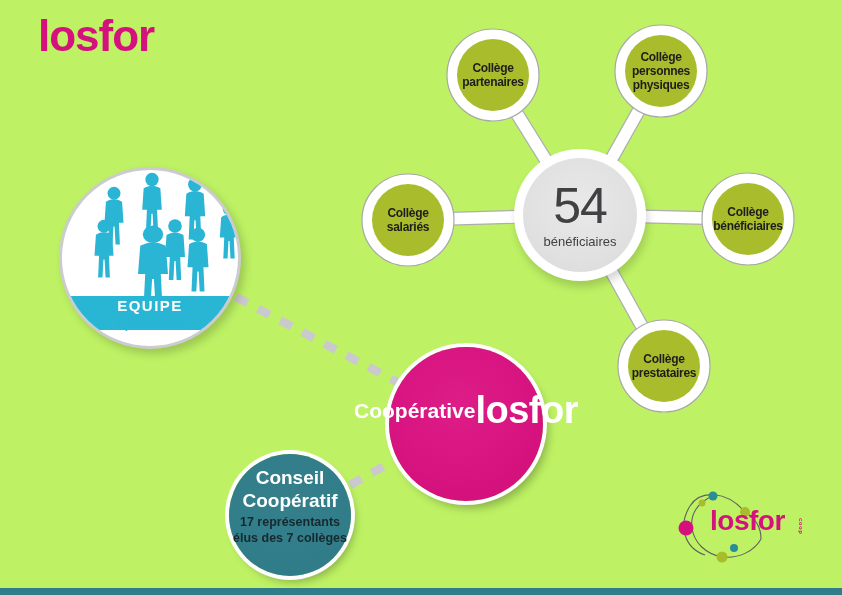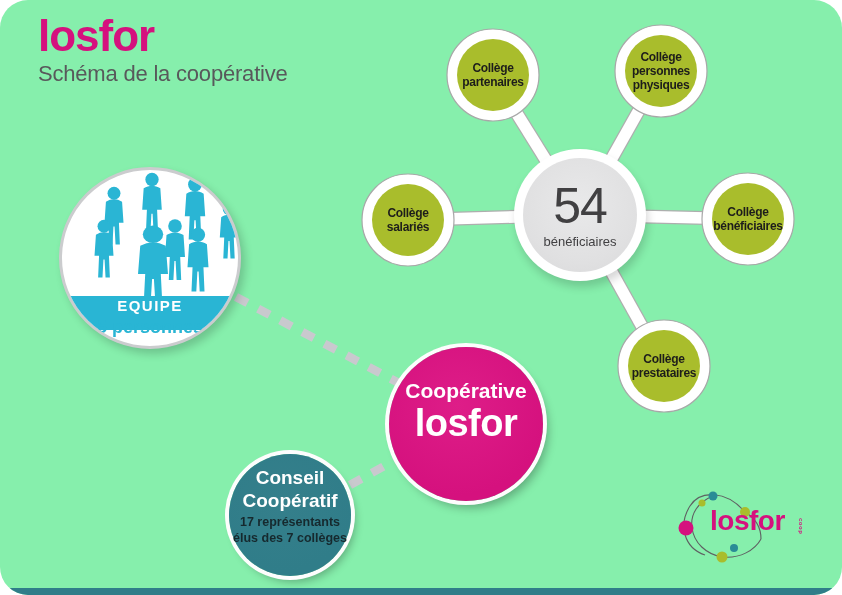--- a/index.html
+++ b/index.html
@@ -1,39 +1,38 @@
 <!DOCTYPE html>
 <html style="--magenta: #d5117e; --green: #a9bd2c; --cyan: #29b5d4; --teal: #307d89; --hubgray: #e2e2e3;"><head>
 <meta charset="utf-8">
 <style>
   html,body{margin:0;padding:0;background:#fff;}
   .stage{
-    position:relative;width:842px;height:595px;background:#86efac;overflow:hidden;
+    position:relative;width:842px;height:595px;background:#bef264;overflow:hidden;
     font-family:"Liberation Sans",sans-serif;
-    border-radius:28px;
   }
   .layer{position:absolute;left:0;top:0;z-index:0;}
   
   .header{position:absolute;left:38px;top:12px;z-index:2;}
   .brand{font-size:44px;font-weight:700;letter-spacing:-1px;color:var(--magenta,#d5117e);line-height:1.1;}
   .subtitle{font-size:22px;color:#58595b;margin-top:1px;letter-spacing:-0.2px;}
   
   .team{
     position:absolute;left:59px;top:167px;width:182px;height:182px;border-radius:50%;
     background:#fff;border:3px solid #cbccce;box-sizing:border-box;
     box-shadow:4px 5px 8px rgba(0,0,0,0.18);overflow:hidden;z-index:1;
   }
   .team svg{position:absolute;left:0;top:2px;}
   .team-band{
     position:absolute;left:0;top:126px;width:100%;height:34px;background:var(--cyan,#29b5d4);
     color:#fff;font-size:15px;font-weight:700;letter-spacing:1.5px;text-align:center;line-height:20px;
   }
   .team-sub{
     position:absolute;left:0;top:147px;width:100%;text-align:center;
-    color:var(--cyan,#29b5d4);font-size:18px;font-weight:700;
+    color:var(--cyan,#29b5d4);font-size:12px;font-weight:700;
   }
   
   .hub{
     position:absolute;left:514px;top:149px;width:132px;height:132px;border-radius:50%;
     background:#fff;box-shadow:2px 6px 9px rgba(0,0,0,0.16);z-index:1;text-align:center;
   }
   .hub-inner{
     position:absolute;left:9px;top:9px;width:114px;height:114px;border-radius:50%;
     background:radial-gradient(circle at 50% 42%, #e9e9ea 0%, #e0e0e1 65%, #d8d8d9 100%);
     display:flex;flex-direction:column;align-items:center;justify-content:center;
@@ -49,21 +48,21 @@
   .c1{left:457px;top:39px;}
   .c2{left:625px;top:35px;}
   .c3{left:372px;top:184px;}
   .c4{left:712px;top:183px;}
   .c5{left:628px;top:330px;}
   
   .coop{
     position:absolute;left:389px;top:347px;width:154px;height:154px;border-radius:50%;
     background:radial-gradient(circle at 45% 38%, #de1d88 0%, var(--magenta,#d5117e) 70%);
     box-shadow:0 0 0 4px #fdfdfd, 5px 7px 10px rgba(0,0,0,0.28);
-    display:flex;flex-direction:column;align-items:center;justify-content:center;
+    display:flex;flex-direction:row;align-items:center;justify-content:center;
     padding-bottom:26px;box-sizing:border-box;color:#fff;text-align:center;z-index:1;
   }
   .coop-l1,.coop-l2{font-size:21px;font-weight:600;line-height:1.25;}
   .coop-l3{font-size:38px;font-weight:700;letter-spacing:-0.5px;line-height:1.05;}
   
   .council{
     position:absolute;left:229px;top:454px;width:122px;height:122px;border-radius:50%;
     background:radial-gradient(circle at 45% 38%, #357f8b 0%, var(--teal,#307d89) 70%);
     box-shadow:0 0 0 4px #fdfdfd, 4px 6px 9px rgba(0,0,0,0.28);
     display:flex;flex-direction:column;align-items:center;justify-content:center;
@@ -118,21 +117,20 @@
     </g>
 
     <g stroke="#c9c9ce" stroke-width="8.5" fill="none">
       <line x1="236" y1="297" x2="399" y2="383" stroke-dasharray="13 12"></line>
       <line x1="350" y1="485" x2="397" y2="459" stroke-dasharray="13 12"></line>
     </g>
   </svg>
 
   <div class="header">
     <div class="brand">losfor</div>
-    <div class="subtitle">Schéma de la coopérative</div>
   </div>
 
   <div class="team">
     <svg width="182" height="132" viewBox="0 0 182 132">
       <defs>
         <g id="person-shape">
           <circle cx="0" cy="-24" r="6.8"></circle>
           <path d="M -8.5,-15 C -3,-18.5 3,-18.5 8.5,-15 L 10,7 L 5.2,7 L 6.2,30 L 1.6,30 L 0.6,11 L -0.6,11 L -1.6,30 L -6.2,30 L -5.2,7 L -10,7 Z"></path>
         </g>
       </defs>

